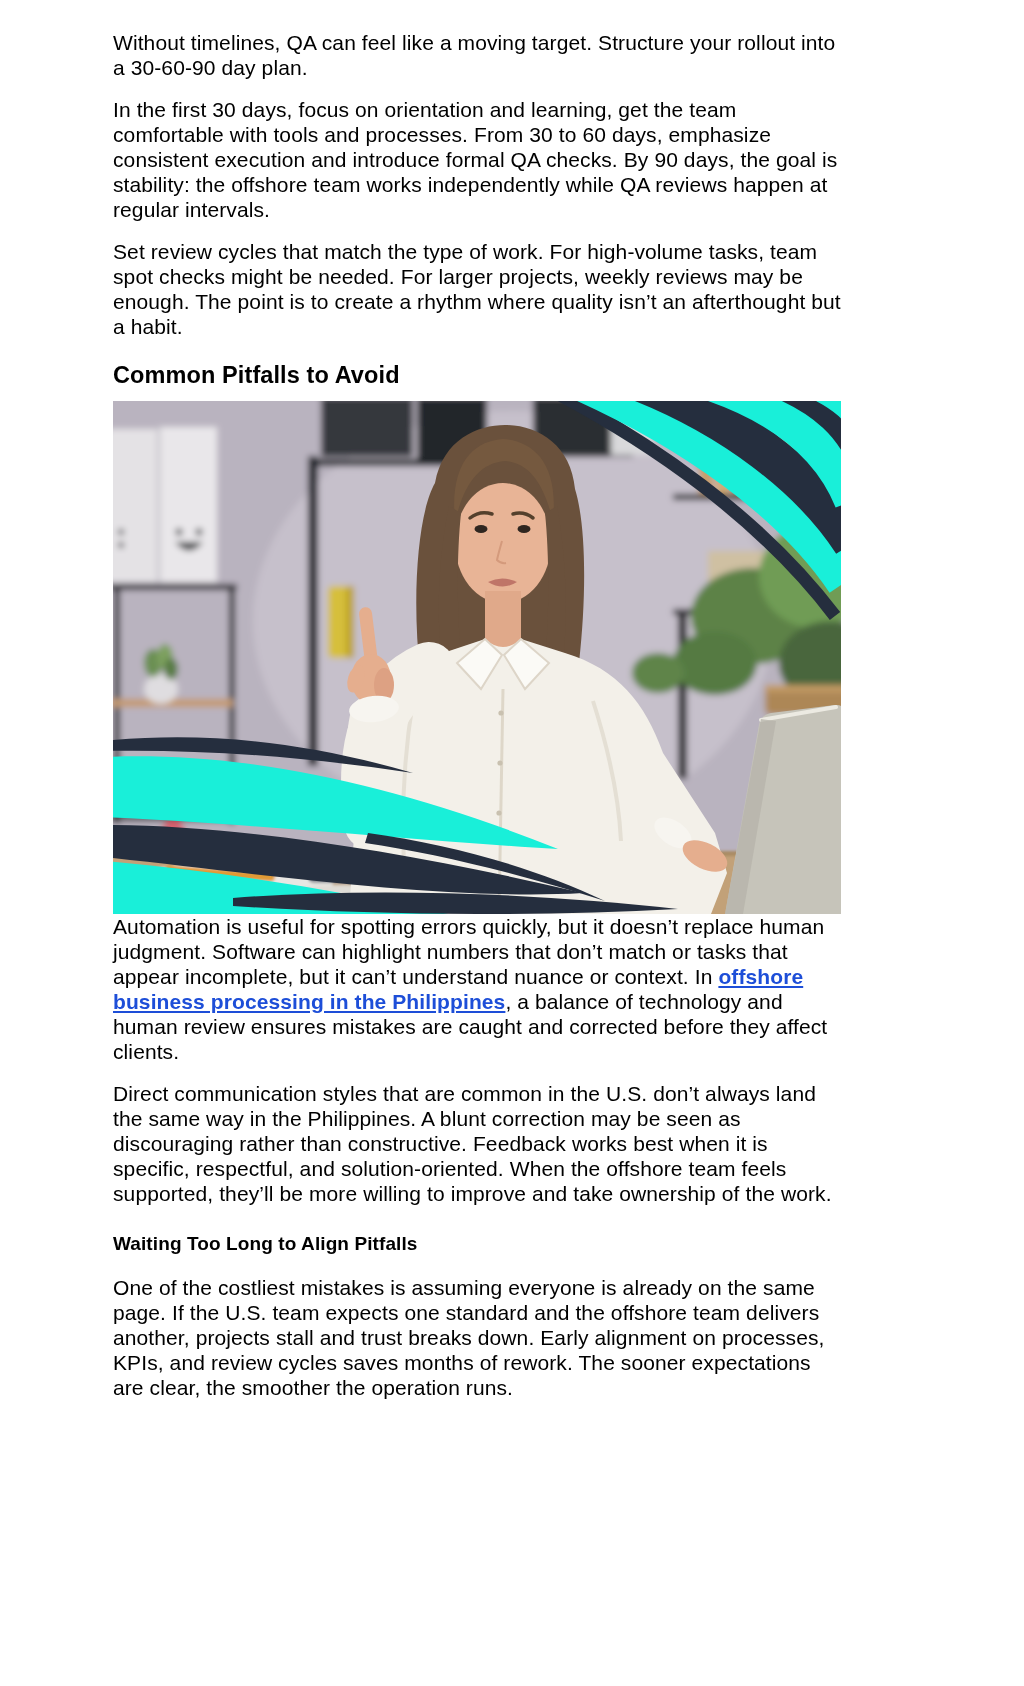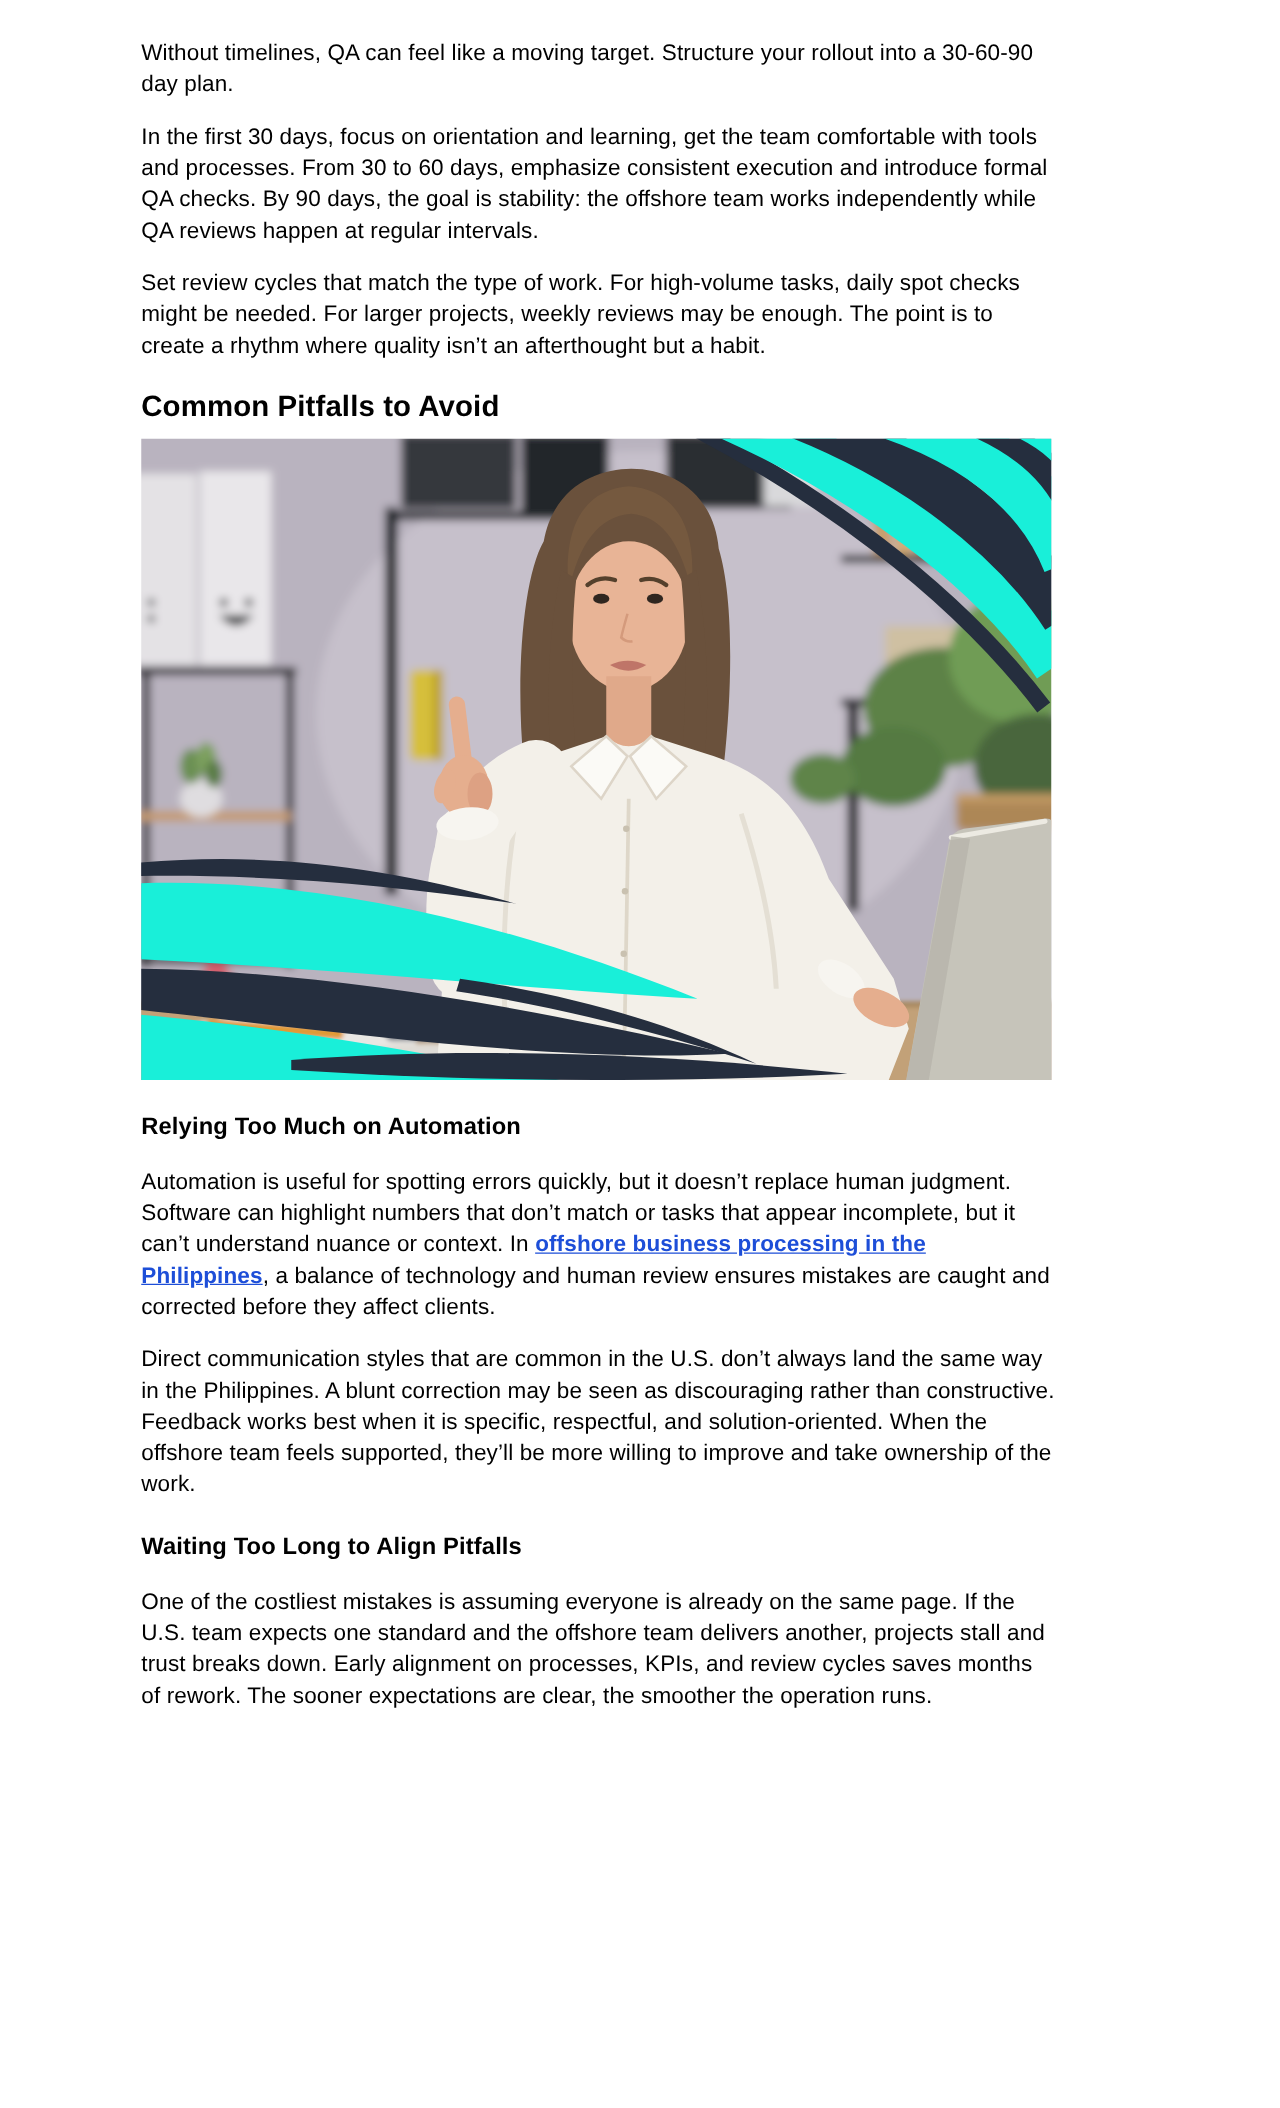--- a/index.html
+++ b/index.html
@@ -2,35 +2,35 @@
 <html><head>
 <meta charset="utf-8">
 <style>
   html,body{margin:0;padding:0}
   body{
     width:1024px;height:1686px;background:#ffffff;overflow:hidden;
     font-family:"Liberation Sans","DejaVu Sans",sans-serif;color:#000;
     -webkit-font-smoothing:antialiased;
   }
   .doc{box-sizing:border-box;padding:30px 0 0 113px;width:843px}
-  p.body{font-size:18px;line-height:25px;margin:0 0 17px;width:732px;letter-spacing:.1px}
+  p.body{font-size:21px;line-height:25px;margin:0 0 17px;width:732px;letter-spacing:.1px}
   h2.h2{font-size:23.5px;line-height:28px;margin:22px 0 12px;font-weight:700;letter-spacing:.1px}
   h3.h3{font-size:19px;line-height:24px;margin:26px 0 19px;font-weight:700;letter-spacing:.1px}
   a.link{color:#1d4ed8;font-weight:700;text-decoration:underline;cursor:pointer}
   figure.hero{margin:0;width:728px;height:513px;line-height:0}
   figure.hero svg{display:block}
 </style>
 </head>
 <body>
 
 <main class="doc">
 
   <p class="body">Without timelines, QA can feel like a moving target. Structure your rollout into a 30-60-90 day plan.</p>
   <p class="body">In the first 30 days, focus on orientation and learning, get the team comfortable with tools and processes. From 30 to 60 days, emphasize consistent execution and introduce formal QA checks. By 90 days, the goal is stability: the offshore team works independently while QA reviews happen at regular intervals.</p>
-  <p class="body">Set review cycles that match the type of work. For high-volume tasks, daily spot checks might be needed. For larger projects, weekly reviews may be enough. The point is to create a rhythm where quality isn’t an afterthought but a habit.</p>
+  <p class="body">Set review cycles that match the type of work. For high-volume tasks, team spot checks might be needed. For larger projects, weekly reviews may be enough. The point is to create a rhythm where quality isn’t an afterthought but a habit.</p>
 
   <h2 class="h2">Common Pitfalls to Avoid</h2>
 
   <figure class="hero">
     <svg width="728" height="513" viewBox="0 0 728 513" xmlns="http://www.w3.org/2000/svg">
       <defs>
         <filter id="blur3" x="-10%" y="-10%" width="120%" height="120%">
             <feGaussianBlur stdDeviation="3.2"></feGaussianBlur>
           </filter>
         <filter id="blur2" x="-10%" y="-10%" width="120%" height="120%">
@@ -160,21 +160,20 @@
         <path d="M -10,340 C 90,330 190,340 300,372 C 195,356 90,348 -10,350 Z" fill="#252e3e"></path>
         <path d="M -10,356 C 130,350 280,382 445,448 C 310,440 130,422 -10,416 Z" fill="#19efd9"></path>
         <path d="M -10,424 C 130,424 300,452 470,492 C 330,500 140,472 -10,456 Z" fill="#252e3e"></path>
         <path d="M 255,432 C 340,444 420,466 492,500 C 405,472 320,452 252,442 Z" fill="#252e3e"></path>
         <path d="M -10,460 C 110,470 240,492 368,520 L -10,520 Z" fill="#19efd9"></path>
         <path d="M 120,497 C 260,486 420,492 565,508 C 420,516 260,514 120,505 Z" fill="#252e3e"></path>
       </g>
     </svg>
   </figure>
 
-  <h3 class="h3">Relying Too Much on Automation</h3>
   <p class="body"><span>Automation is useful for spotting errors quickly, but it doesn’t replace human judgment. Software can highlight numbers that don’t match or tasks that appear incomplete, but it can’t understand nuance or context. In </span><a class="link" href="#">offshore business processing in the Philippines</a><span>, a balance of technology and human review ensures mistakes are caught and corrected before they affect clients.</span></p>
 
   <p class="body">Direct communication styles that are common in the U.S. don’t always land the same way in the Philippines. A blunt correction may be seen as discouraging rather than constructive. Feedback works best when it is specific, respectful, and solution-oriented. When the offshore team feels supported, they’ll be more willing to improve and take ownership of the work.</p>
 
   <h3 class="h3">Waiting Too Long to Align Pitfalls</h3>
   <p class="body">One of the costliest mistakes is assuming everyone is already on the same page. If the U.S. team expects one standard and the offshore team delivers another, projects stall and trust breaks down. Early alignment on processes, KPIs, and review cycles saves months of rework. The sooner expectations are clear, the smoother the operation runs.</p>
 
 </main>
 
 </body></html>

